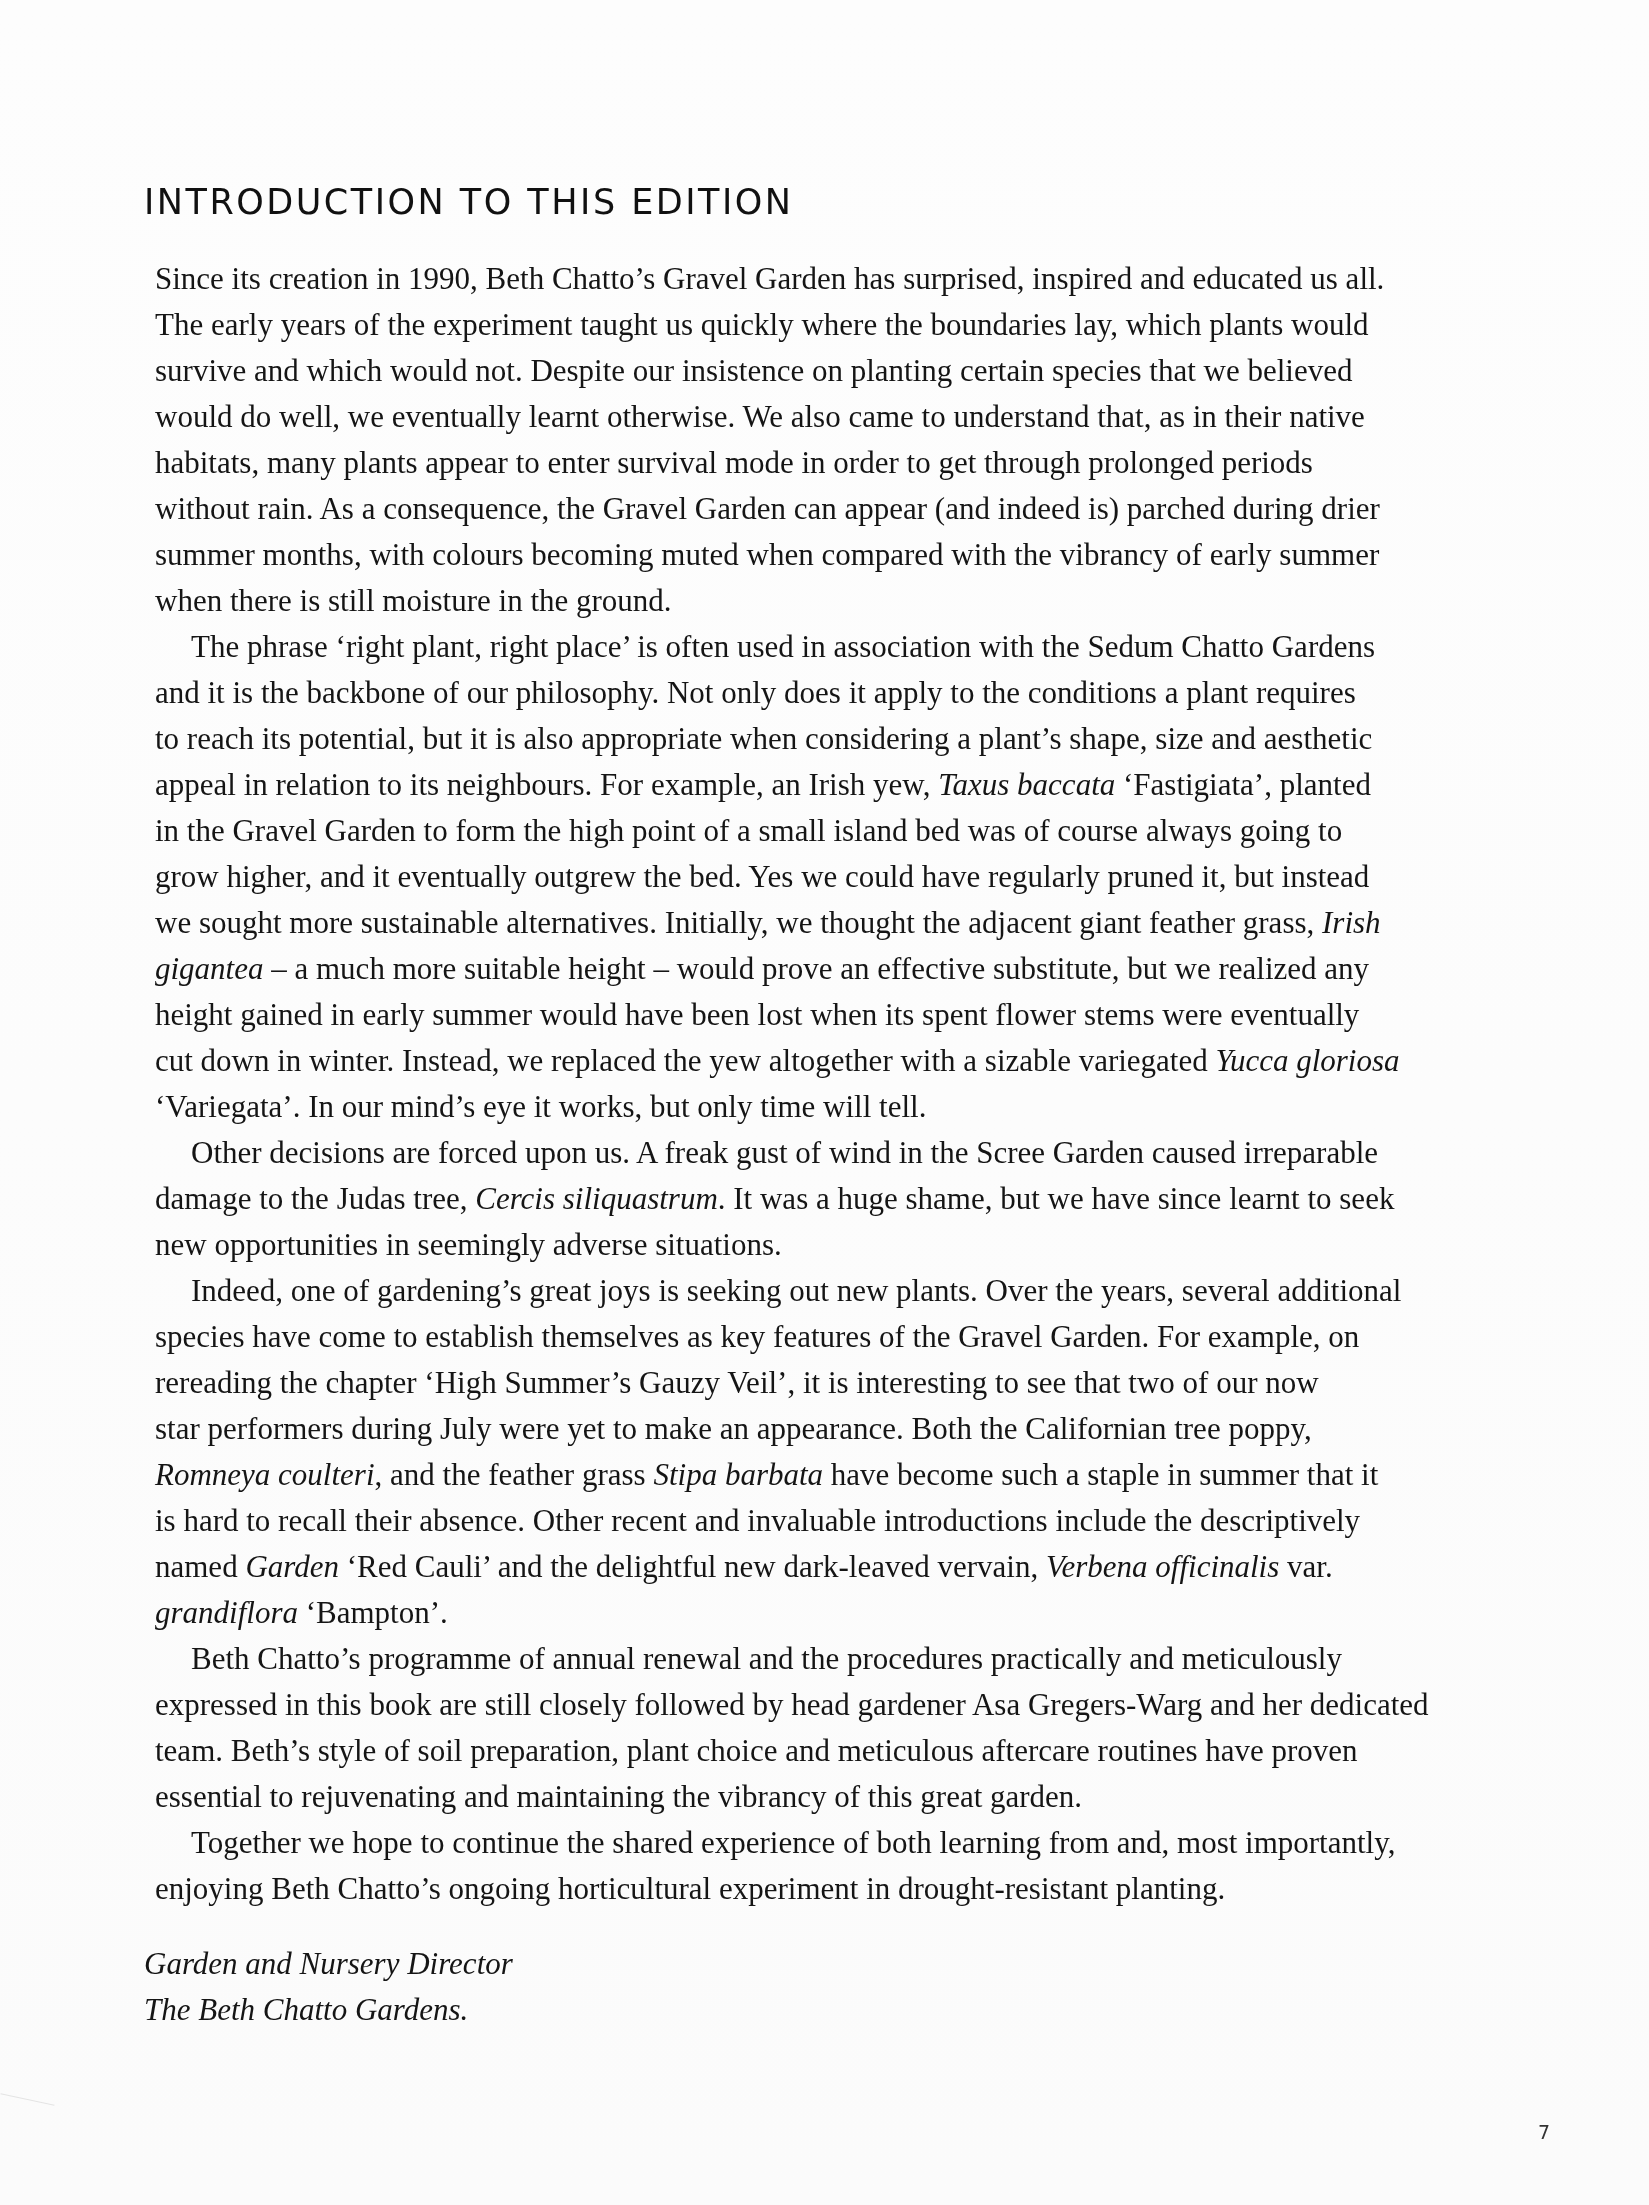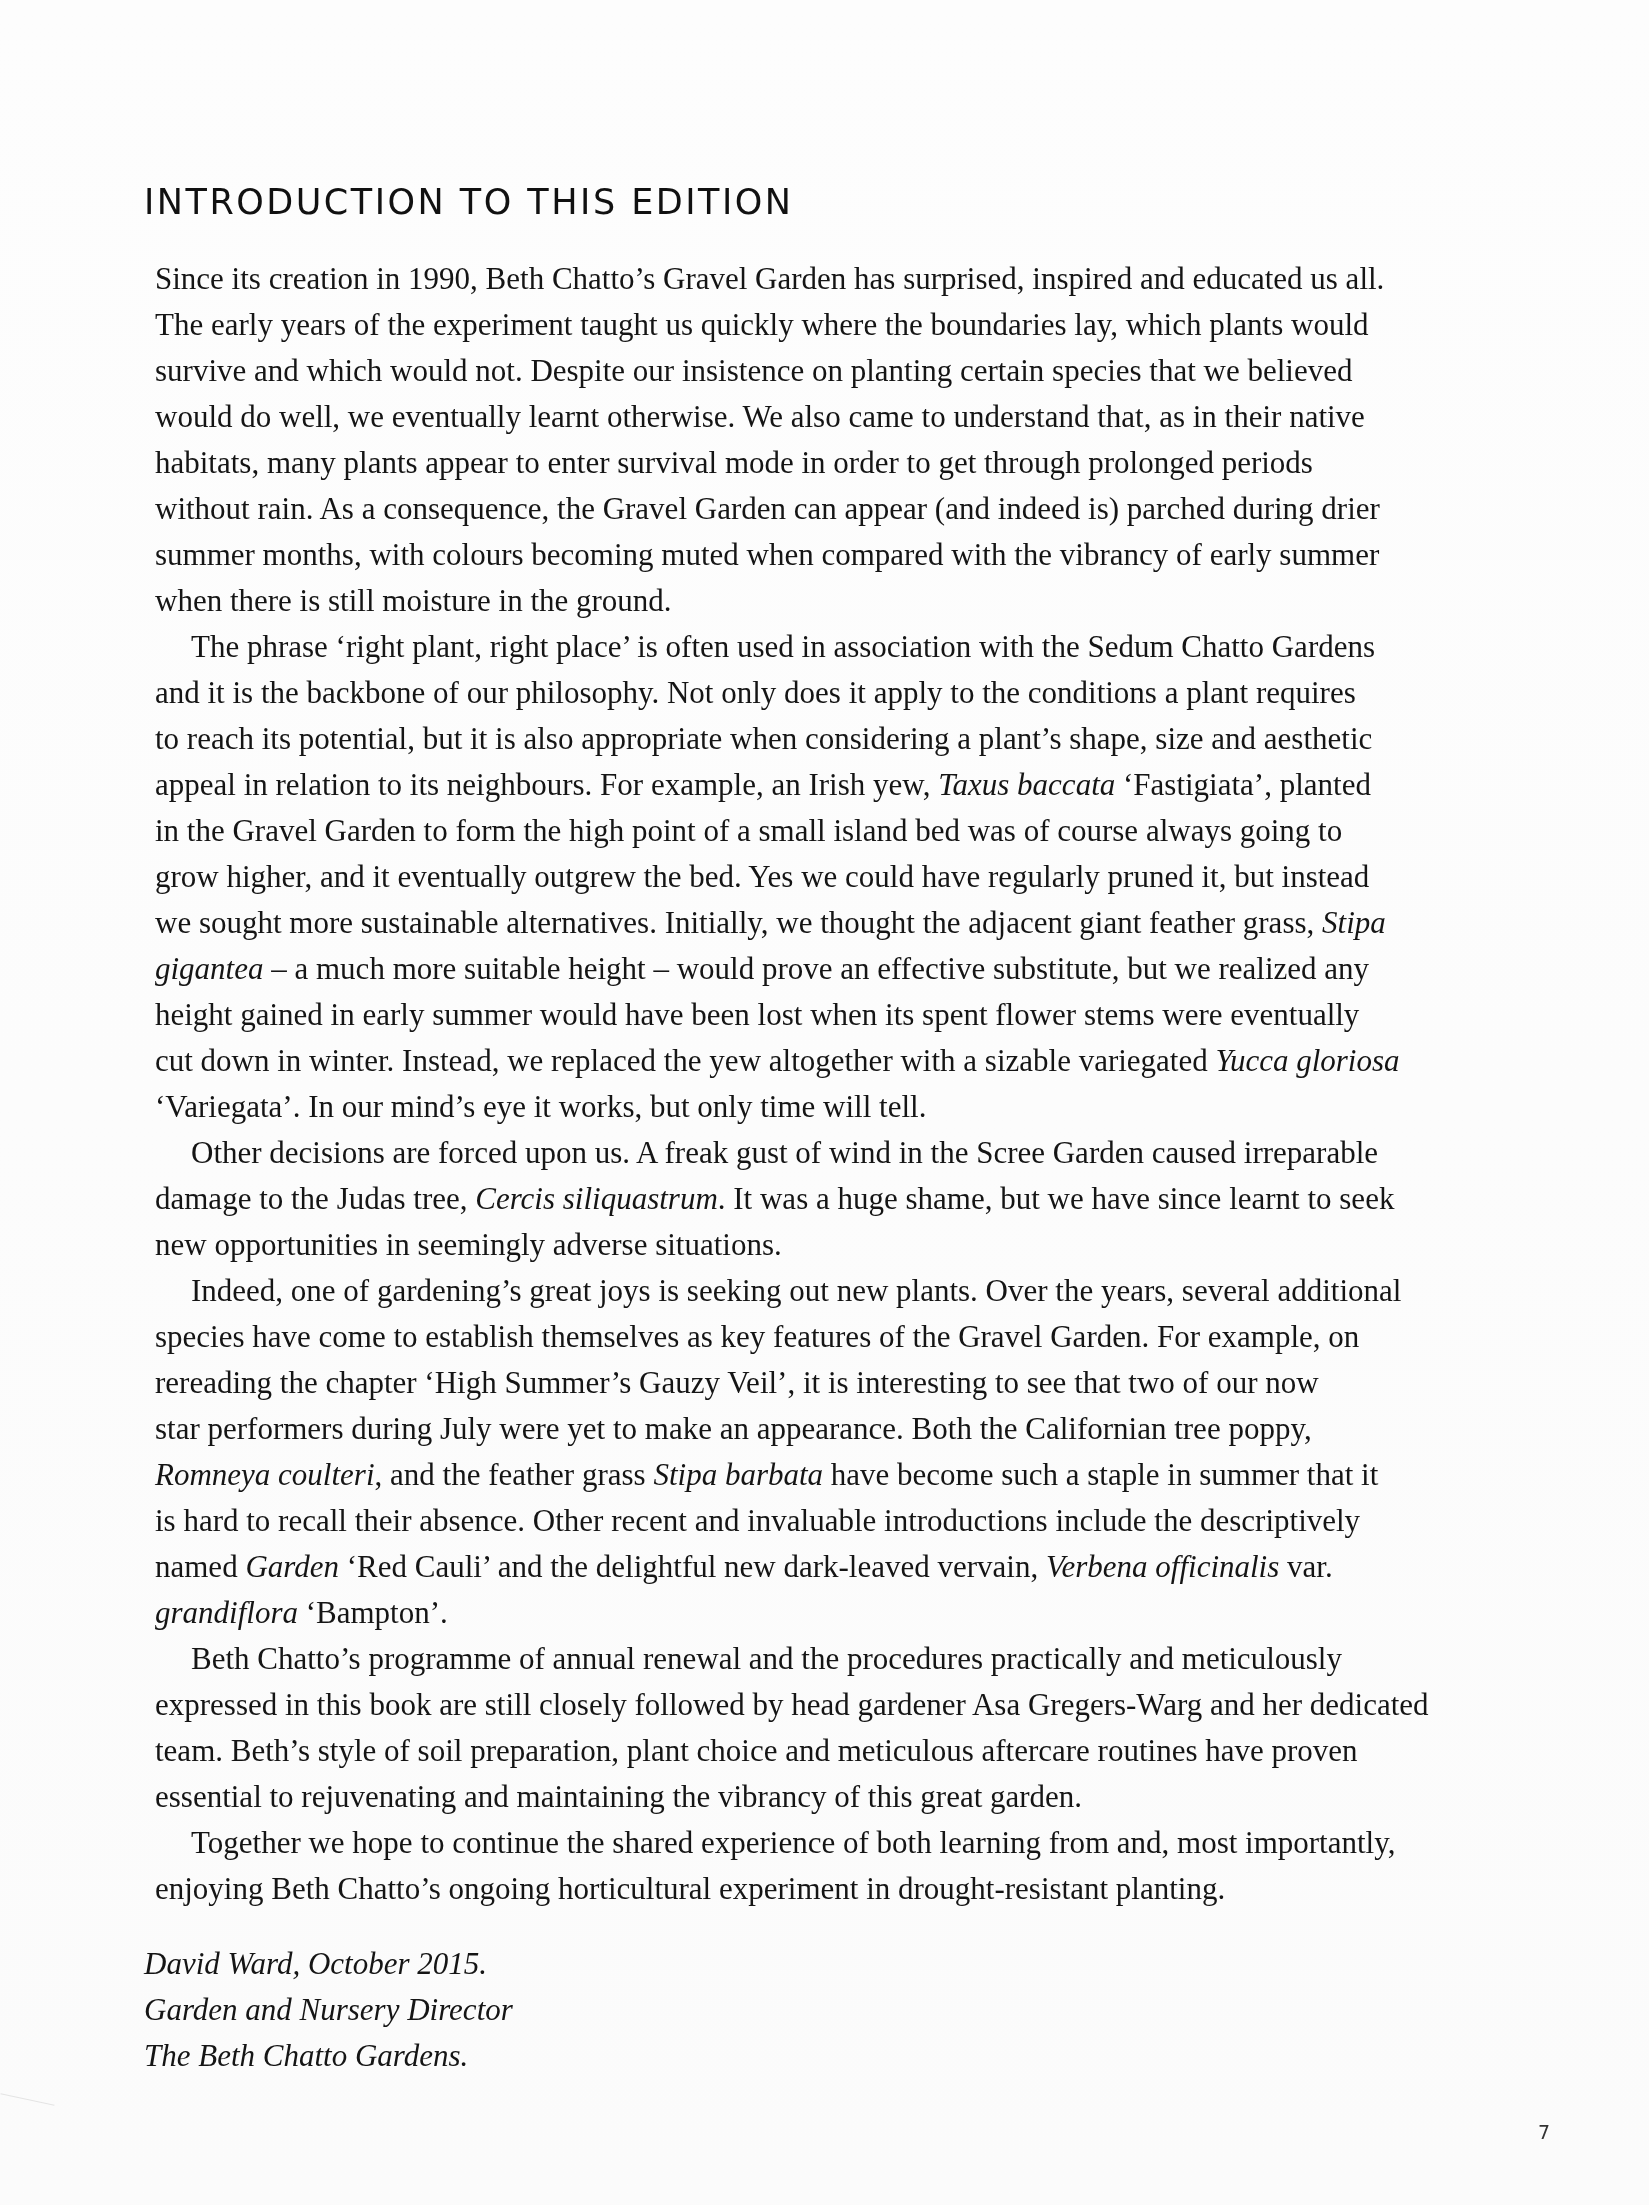--- a/index.html
+++ b/index.html
@@ -102,21 +102,21 @@
         <span class="line"><span>summer months, with colours becoming muted when compared with the vibrancy of early summer</span></span>
         <span class="line"><span>when there is still moisture in the ground.</span></span>
       </div>
       <div class="paragraph">
         <span class="line indent"><span>The phrase ‘right plant, right place’ is often used in association with the Sedum Chatto Gardens</span></span>
         <span class="line"><span>and it is the backbone of our philosophy. Not only does it apply to the conditions a plant requires</span></span>
         <span class="line"><span>to reach its potential, but it is also appropriate when considering a plant’s shape, size and aesthetic</span></span>
         <span class="line"><span>appeal in relation to its neighbours. For example, an Irish yew, </span><span class="it">Taxus baccata</span><span> ‘Fastigiata’, planted</span></span>
         <span class="line"><span>in the Gravel Garden to form the high point of a small island bed was of course always going to</span></span>
         <span class="line"><span>grow higher, and it eventually outgrew the bed. Yes we could have regularly pruned it, but instead</span></span>
-        <span class="line"><span>we sought more sustainable alternatives. Initially, we thought the adjacent giant feather grass, </span><span class="it">Stipa</span></span>
+        <span class="line"><span>we sought more sustainable alternatives. Initially, we thought the adjacent giant feather grass, </span><span class="it">Irish</span></span>
         <span class="line"><span class="it">gigantea</span><span> – a much more suitable height – would prove an effective substitute, but we realized any</span></span>
         <span class="line"><span>height gained in early summer would have been lost when its spent flower stems were eventually</span></span>
         <span class="line"><span>cut down in winter. Instead, we replaced the yew altogether with a sizable variegated </span><span class="it">Yucca gloriosa</span></span>
         <span class="line"><span>‘Variegata’. In our mind’s eye it works, but only time will tell.</span></span>
       </div>
       <div class="paragraph">
         <span class="line indent"><span>Other decisions are forced upon us. A freak gust of wind in the Scree Garden caused irreparable</span></span>
         <span class="line"><span>damage to the Judas tree, </span><span class="it">Cercis siliquastrum</span><span>. It was a huge shame, but we have since learnt to seek</span></span>
         <span class="line"><span>new opportunities in seemingly adverse situations.</span></span>
       </div>
@@ -136,20 +136,19 @@
         <span class="line"><span>team. Beth’s style of soil preparation, plant choice and meticulous aftercare routines have proven</span></span>
         <span class="line"><span>essential to rejuvenating and maintaining the vibrancy of this great garden.</span></span>
       </div>
       <div class="paragraph">
         <span class="line indent"><span>Together we hope to continue the shared experience of both learning from and, most importantly,</span></span>
         <span class="line"><span>enjoying Beth Chatto’s ongoing horticultural experiment in drought-resistant planting.</span></span>
       </div>
     </div>
 
   <div class="signature">
-    <span class="line">David Ward, October 2015.</span>
     <span class="line">Garden and Nursery Director</span>
     <span class="line">The Beth Chatto Gardens.</span>
   </div>
 
   <div class="page-number">7</div>
 </div>
 
 
 </body></html>

